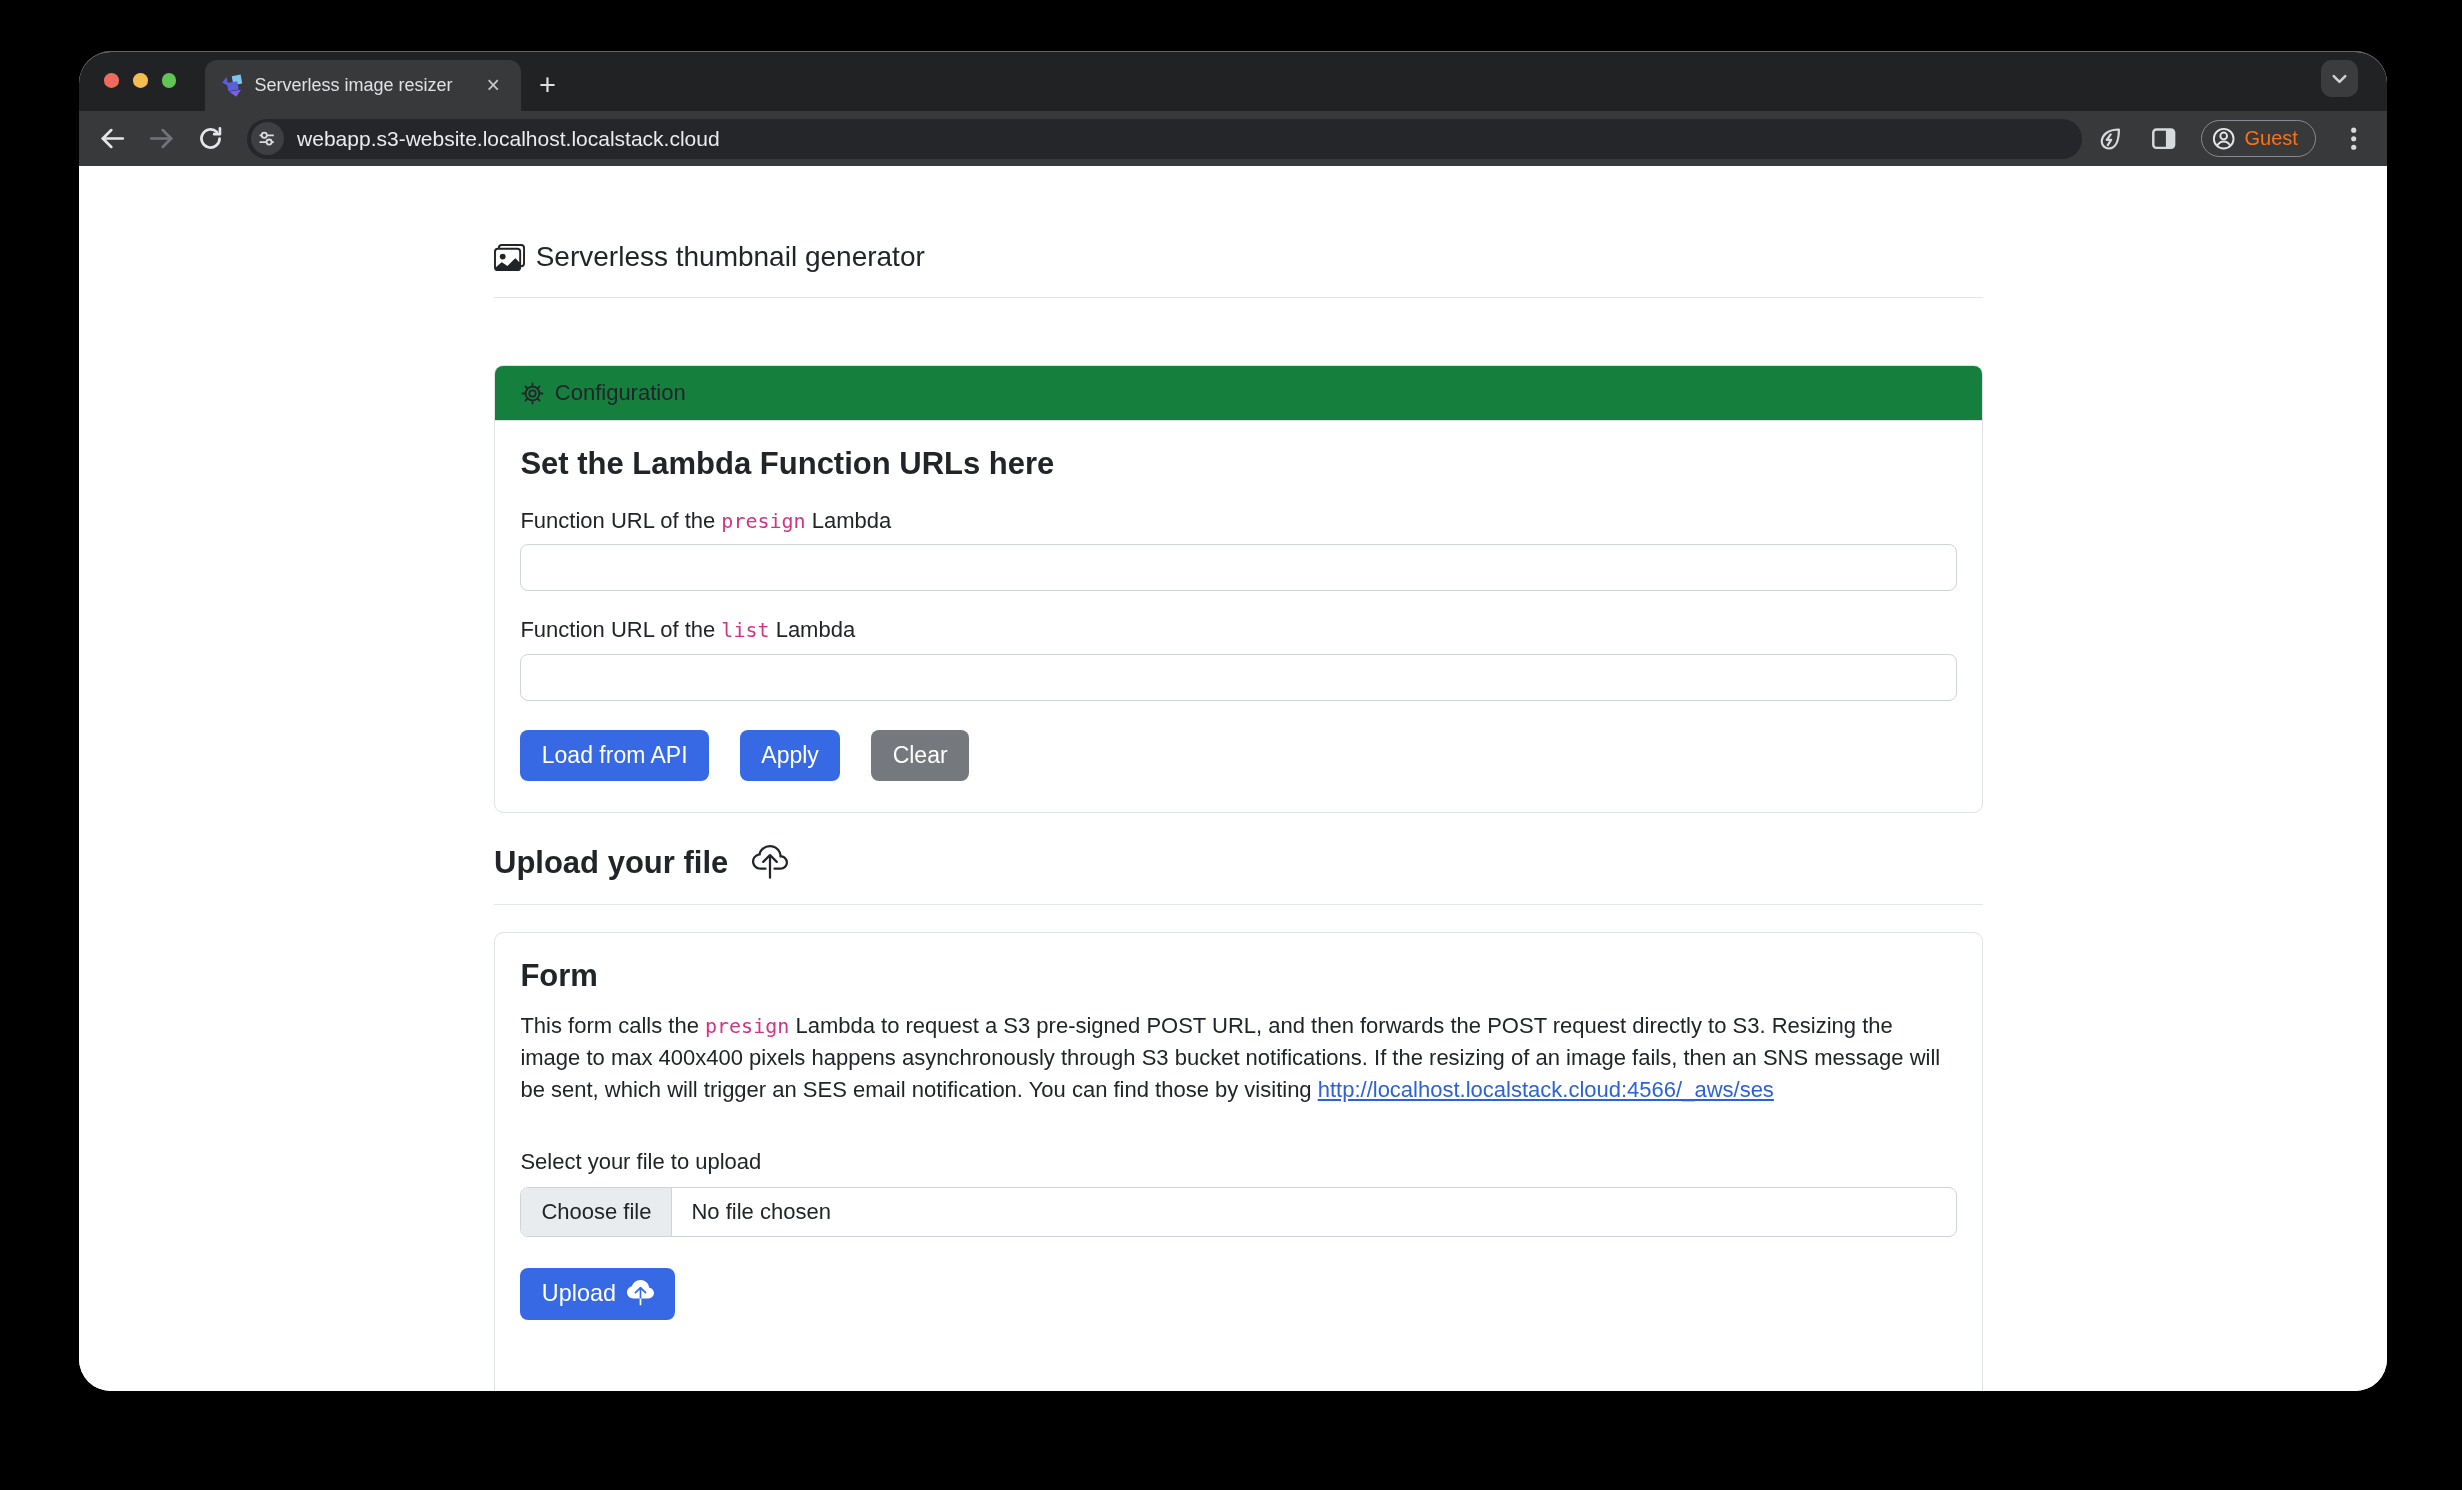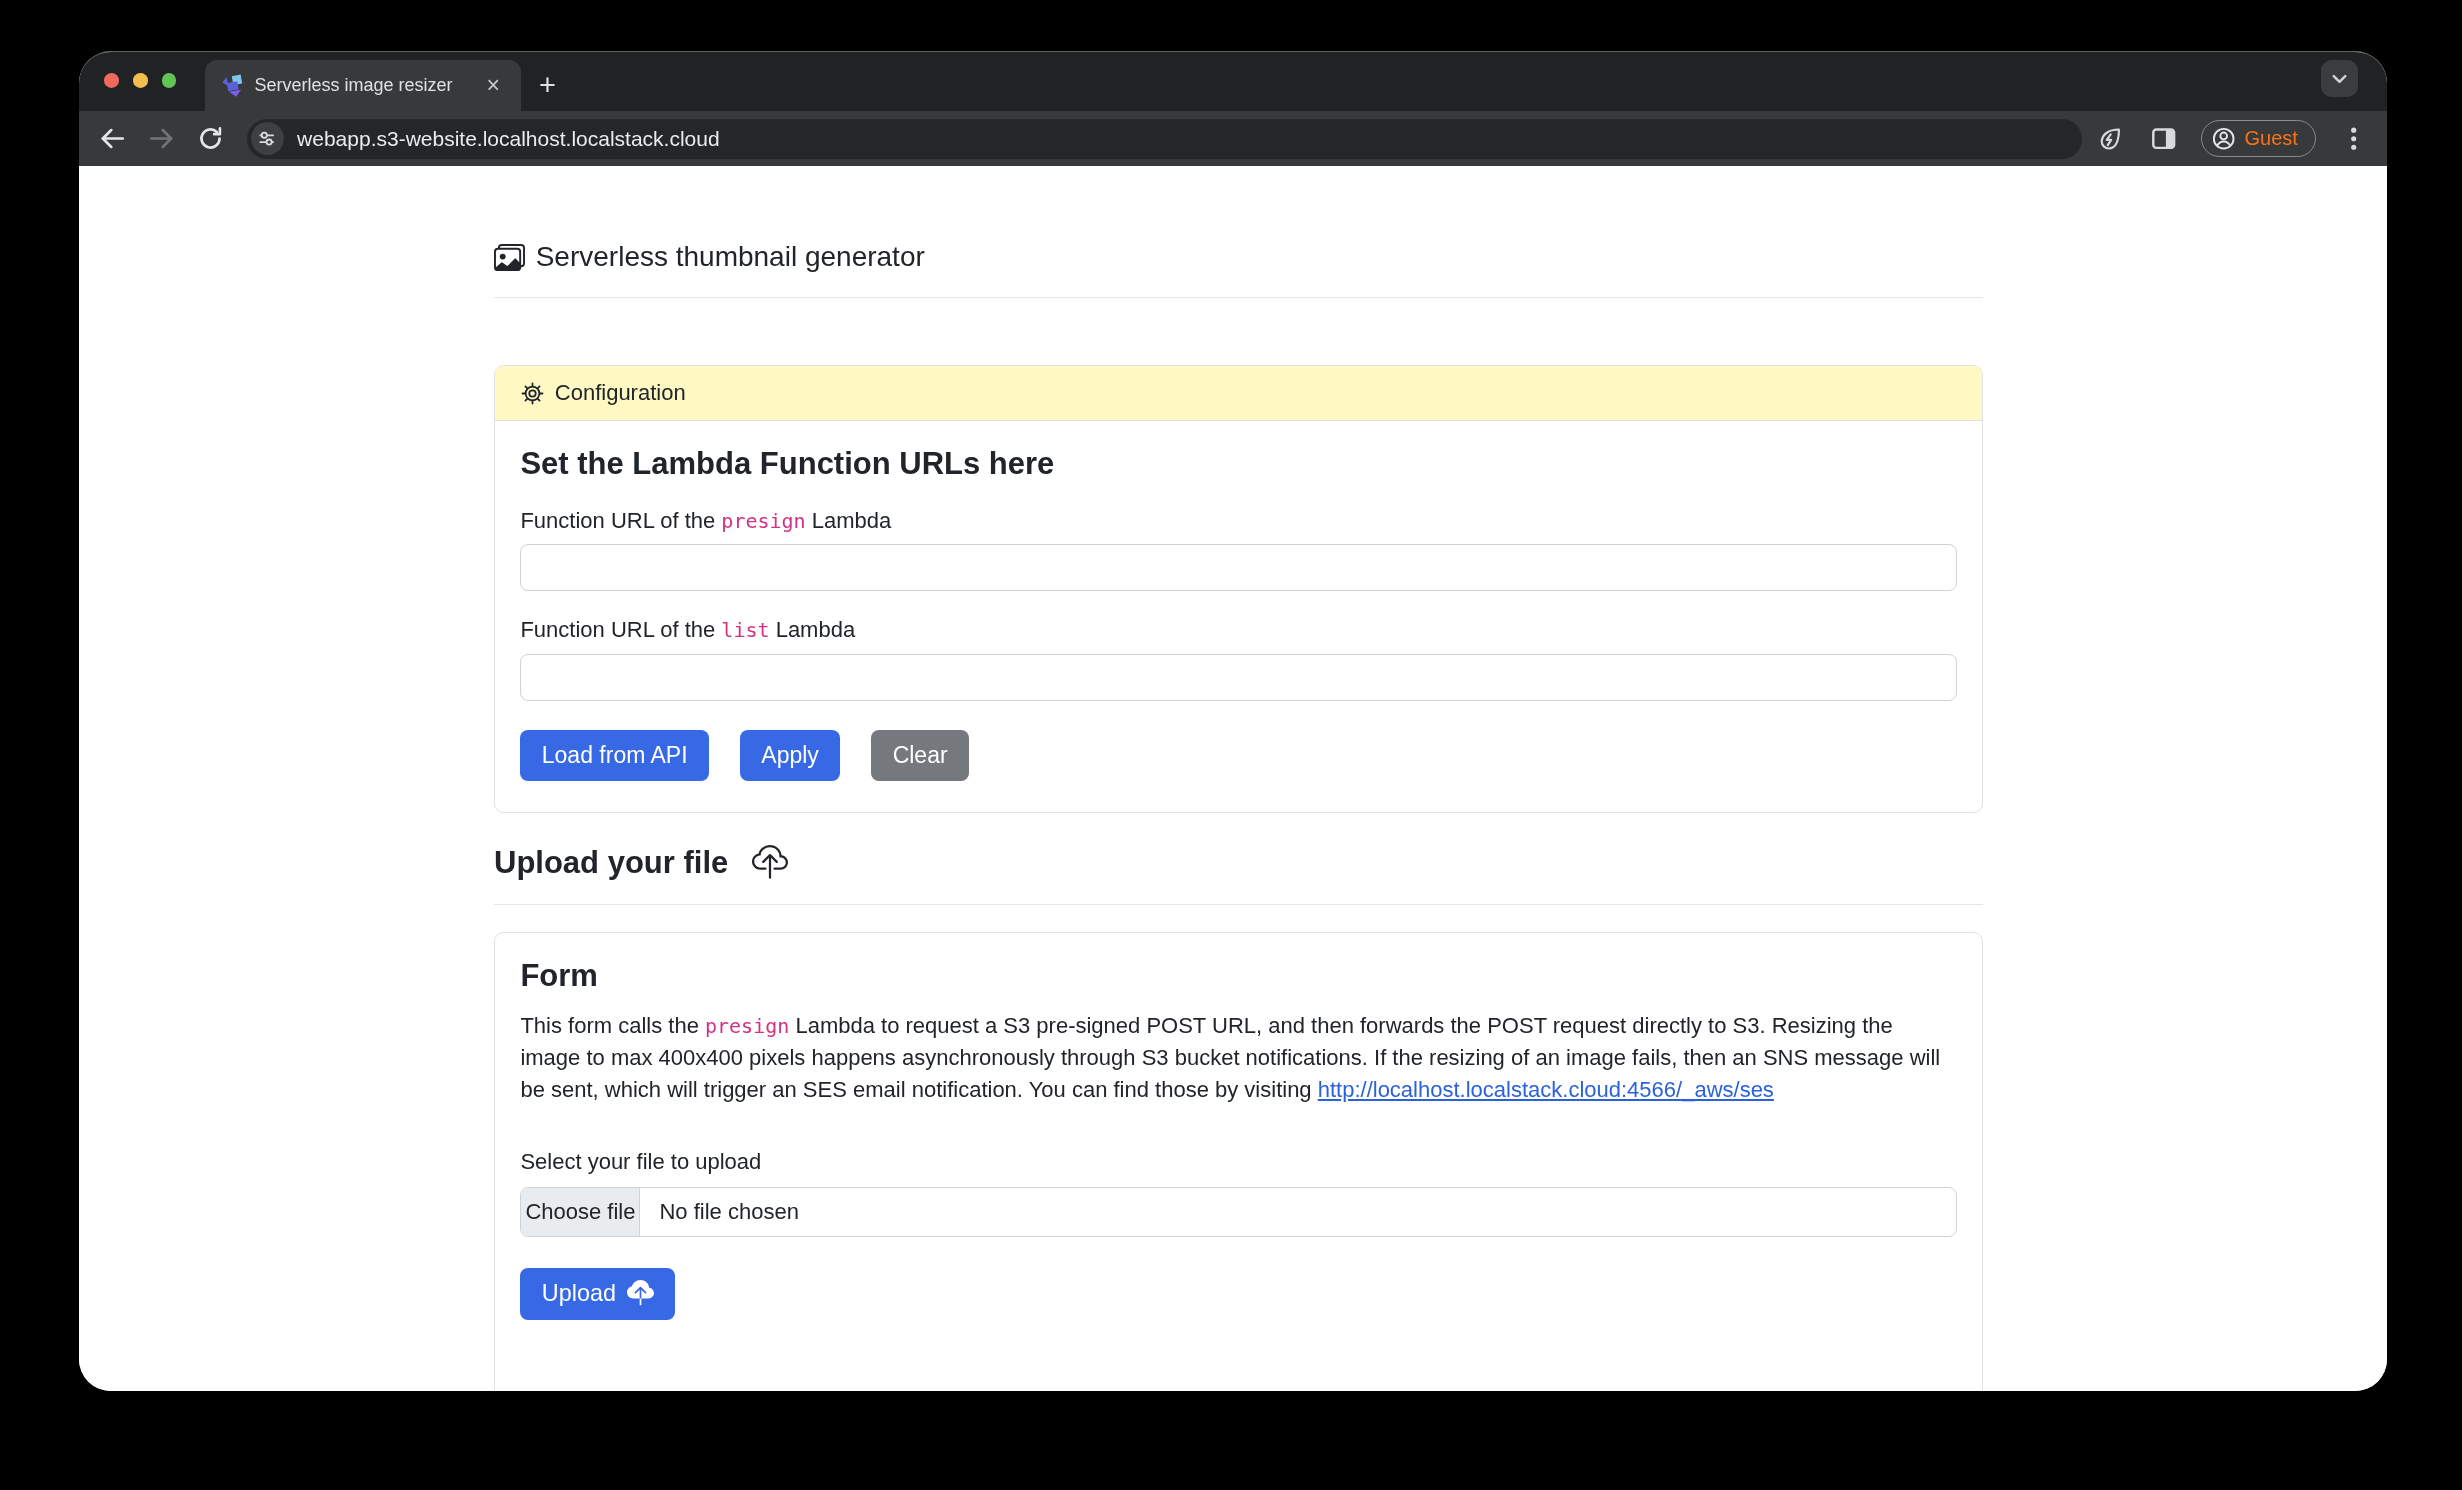--- a/index.html
+++ b/index.html
@@ -70,21 +70,21 @@
   .content { height: 1226px; background: #fff; color: #212529; overflow: hidden; }
   .container { width: 1489px; margin-left: 415px; padding-top: 75px; }
 
   .page-head { display: flex; align-items: center; gap: 10.7px; }
   .page-head svg { width: 31px; height: 31px; }
   .page-title { font-size: 28px; font-weight: 500; }
   hr.rule { border: none; border-top: 1.3px solid #e4e7e9; margin-top: 24px; }
 
   .card { border: 1.3px solid #dee2e6; border-radius: 9.4px; margin-top: 67px; background: #fff; }
   .card-header {
-    background: #fef9c3; border-bottom: 1.3px solid #dee2e6; border-radius: 8px 8px 0 0;
+    background: #15803d; border-bottom: 1.3px solid #dee2e6; border-radius: 8px 8px 0 0;
     padding: 14px 25.4px; font-size: 22px; display: flex; align-items: center; gap: 9.4px;
   }
   .card-header svg { width: 25px; height: 25px; }
   .card-body { padding: 25.4px 25.4px 31px; }
 
   .section-heading { font-size: 31px; font-weight: 700; }
   .field-label { display: block; font-size: 22px; margin-top: 25.4px; }
   .code {
     font-family: "DejaVu Sans Mono", monospace; font-size: 20px; color: var(--code, #d23384);
   }
@@ -111,21 +111,21 @@
   .form-heading { font-size: 31px; font-weight: 700; }
   .desc { margin-top: 16px; font-size: 22px; line-height: 32px; max-width: 1439px; }
   .desc a { color: var(--link, #2b62d9); text-decoration: underline; }
 
   .file-label { display: block; font-size: 22px; margin-top: 43px; }
   .file-input {
     margin-top: 12px; height: 50px; border: 1.3px solid #ced4da; border-radius: 8px;
     display: flex; align-items: center; overflow: hidden; background: #fff; cursor: pointer;
   }
   .choose-file {
-    height: 100%; display: flex; align-items: center; padding: 0 4px;
+    height: 100%; display: flex; align-items: center; padding: 0 20px;
     background: #e9ecef; border: none; border-right: 1.3px solid #ced4da;
     font-size: 22px; font-family: inherit; color: #212529; cursor: pointer;
   }
   .file-status { padding-left: 19px; font-size: 22px; }
   .upload-btn { margin-top: 31px; height: 52px; font-size: 23.4px; }
   .upload-btn svg { width: 27px; height: 27px; }
 </style>
 </head>
 <body>
 

